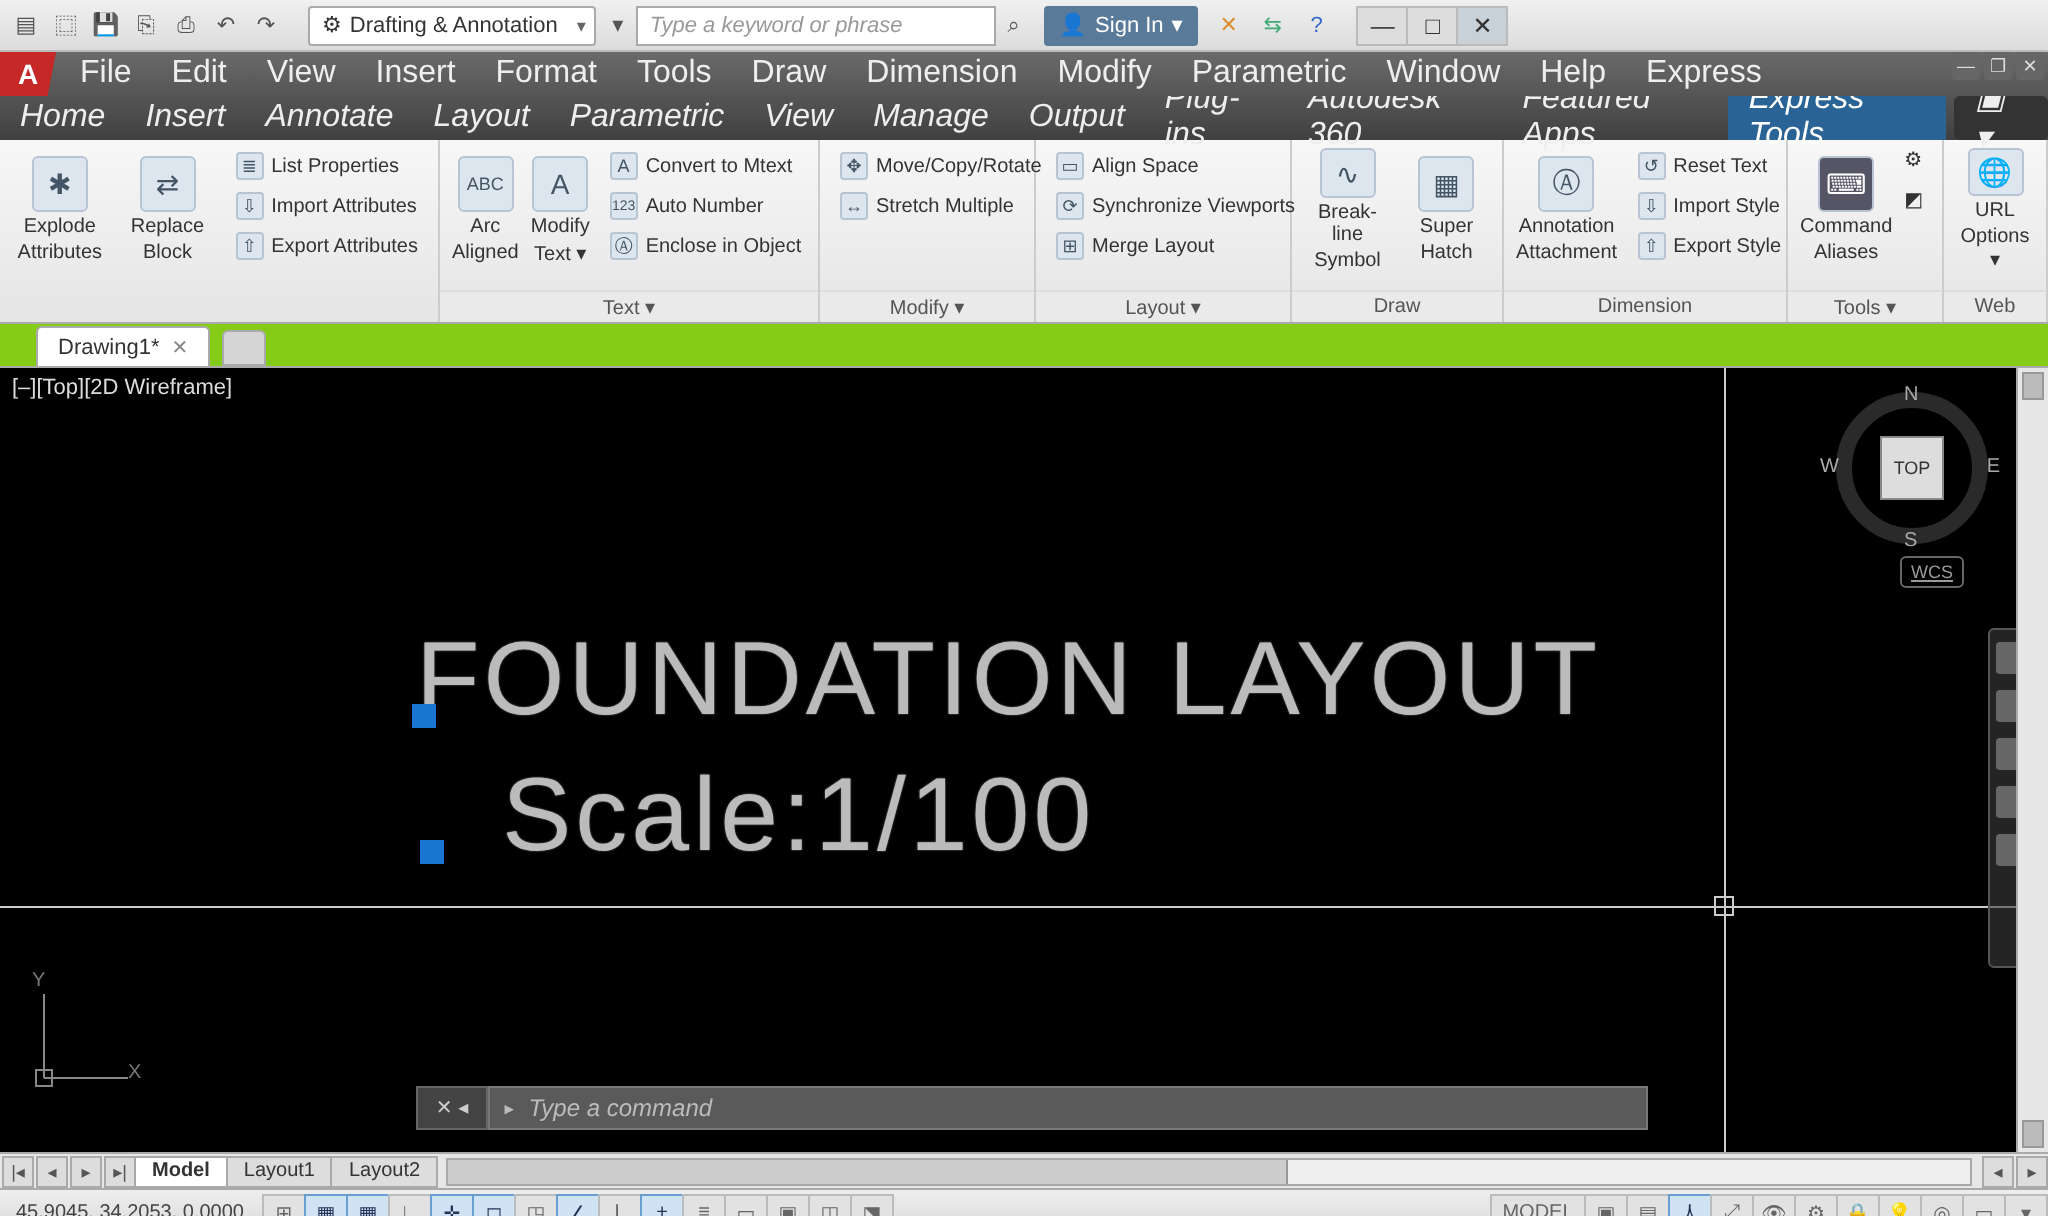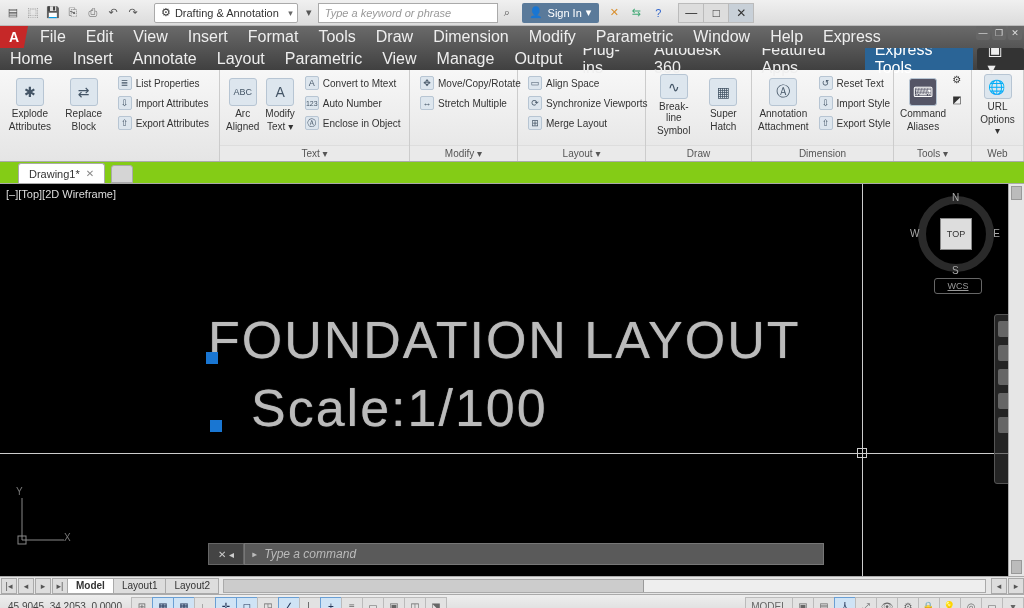--- a/index.html
+++ b/index.html
@@ -10,21 +10,21 @@
 .ws-select { margin-left:8px; height:20px; border:1px solid #aaa; background:#fff; display:flex; align-items:center; padding:0 18px 0 6px; font-size:11px; position:relative; border-radius:2px; }
 .ws-select::after { content:"▾"; position:absolute; right:4px; font-size:9px; color:#666; }
 .title-center { flex:1; text-align:center; font-size:13px; color:#444; }
 .search-box { width:180px; height:20px; border:1px solid #aaa; background:#fff; padding:0 6px; font-size:11px; font-style:italic; color:#999; display:flex; align-items:center; }
 .signin { margin:0 6px; height:20px; padding:0 8px; background:#5a7a9a; color:#fff; display:flex; align-items:center; gap:4px; border-radius:2px; font-size:11px; }
 .titlebar-right { display:flex; align-items:center; gap:4px; padding-right:4px; }
 .winctl { display:flex; margin-left:8px; }
 .winbtn { width:26px; height:20px; display:flex; align-items:center; justify-content:center; background:#ddd; border:1px solid #bbb; margin-left:-1px; font-size:12px;}
 .winbtn.close { background:#c8d0d8; }
 .menubar { height:22px; background:linear-gradient(#6a6a6a,#555); display:flex; align-items:center; }
-.menubar2 { height:22px; background:linear-gradient(#555,#404040); display:flex; align-items:center; }
+.menubar2 { height:22px; background:linear-gradient(#555,#404040); display:flex; align-items:center;font-style:italic; }
 .menuitem { color:#eee; padding:0 10px; height:22px; display:flex; align-items:center; font-size:16px; cursor:pointer; }
 .menuitem.active { background:#2a6496; color:#fff; }
 .menubar .app-icon { width:28px; height:22px; background:#c62828; color:#fff; display:flex; align-items:center; justify-content:center; font-weight:bold; font-size:14px; clip-path:polygon(0 0,100% 0,85% 100%,0 100%); margin-right:2px;}
 .ribbon { height:92px; background:linear-gradient(#f7f7f7,#e5e5e5); display:flex; border-bottom:1px solid #aaa; }
 .panel { border-right:1px solid #ccc; display:flex; flex-direction:column; }
 .panel-body { flex:1; display:flex; align-items:flex-start; padding:4px 6px; gap:6px; }
 .panel-title { height:16px; text-align:center; font-size:10px; color:#555; background:#eaeaea; border-top:1px solid #ddd; display:flex; align-items:center; justify-content:center; gap:4px; }
 .bigbtn { display:flex; flex-direction:column; align-items:center; justify-content:center; width:54px; height:62px; font-size:10px; text-align:center; cursor:pointer; gap:2px; }
 .bigbtn .ic { width:28px; height:28px; background:#dde6ee; border:1px solid #b7c5d3; border-radius:3px; display:flex; align-items:center; justify-content:center; font-size:14px; color:#456;}
 .smallrow { display:flex; flex-direction:column; gap:2px; font-size:10px; }
@@ -39,21 +39,21 @@
 .crosshair-v { position:absolute; left:862px; top:0; bottom:0; width:1px; background:#ccc; }
 .crosshair-h { position:absolute; top:269px; left:0; right:0; height:1px; background:#ccc; }
 .crosshair-box { position:absolute; left:857px; top:264px; width:10px; height:10px; border:1px solid #ccc; }
 .drawtext { position:absolute; font-size:52px; letter-spacing:2px; color:#bbb; font-family:Arial,sans-serif; text-shadow:0 0 1px #888; }
 .grip { position:absolute; width:12px; height:12px; background:#1976d2; }
 .ucs { position:absolute; left:14px; bottom:26px; color:#777; font-size:10px; }
 .navcube { position:absolute; right:30px; top:12px; width:76px; height:76px; }
 .navcube .ring { position:absolute; inset:0; border:8px solid #2a2a2a; border-radius:50%; }
 .navcube .face { position:absolute; left:22px; top:22px; width:32px; height:32px; background:#ddd; border:1px solid #888; display:flex; align-items:center; justify-content:center; font-size:9px; color:#333;}
 .navcube .dir { position:absolute; color:#aaa; font-size:10px; }
-.wcs-badge { position:absolute; right:42px; top:94px; width:48px; height:16px; border:1px solid #666; color:#999; font-size:9px; display:flex; align-items:center; justify-content:center; border-radius:3px;text-decoration:underline; }
+.wcs-badge { position:absolute; right:42px; top:94px; width:32px; height:16px; border:1px solid #666; color:#999; font-size:9px; display:flex; align-items:center; justify-content:center; border-radius:3px;text-decoration:underline; }
 .navbar { position:absolute; right:6px; top:130px; width:24px; height:170px; background:rgba(60,60,60,0.6); border:1px solid #555; border-radius:3px; display:flex; flex-direction:column; align-items:center; gap:8px; padding:6px 0;}
 .navbar .nb { width:16px; height:16px; background:#666; border-radius:2px; }
 .cmdline { position:absolute; left:208px; bottom:8px; right:200px; height:28px; display:flex; align-items:center; }
 .cmdline-inner { flex:1; height:22px; background:#5a5a5a; border:1px solid #777; display:flex; align-items:center; gap:6px; padding:0 6px; color:#bbb; font-style:italic; font-family:Consolas,monospace; font-size:12px;}
 .cmdline-pre { width:36px; height:22px; background:#444; border:1px solid #666; display:flex; align-items:center; justify-content:center; color:#ccc; font-size:10px; gap:2px;}
 .vscroll { position:absolute; right:0; top:0; bottom:0; width:16px; background:#e6e6e6; border-left:1px solid #aaa;}
 .vscroll .thumb { position:absolute; left:2px; right:2px; top:2px; height:14px; background:#bbb; border:1px solid #999;}
 .vscroll .thumb.bot { top:auto; bottom:2px; }
 .hscroll-row { height:18px; background:#e6e6e6; display:flex; align-items:center; border-top:1px solid #aaa; }
 .hscroll-btn { width:16px; height:16px; border:1px solid #aaa; background:#ddd; display:flex; align-items:center; justify-content:center; font-size:9px; color:#555; margin-left:1px;}

